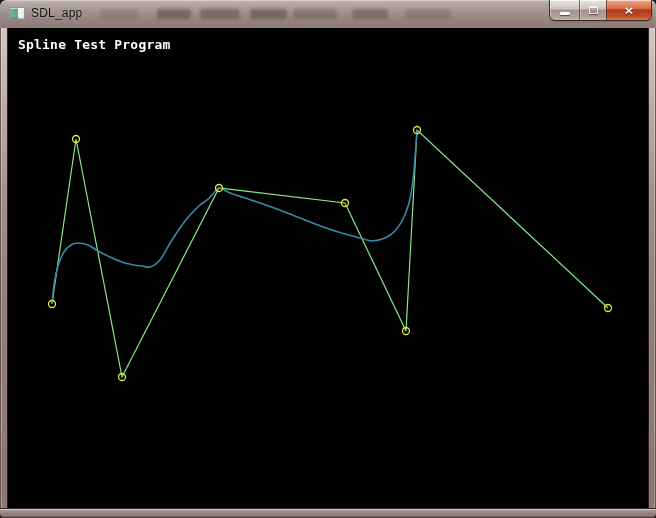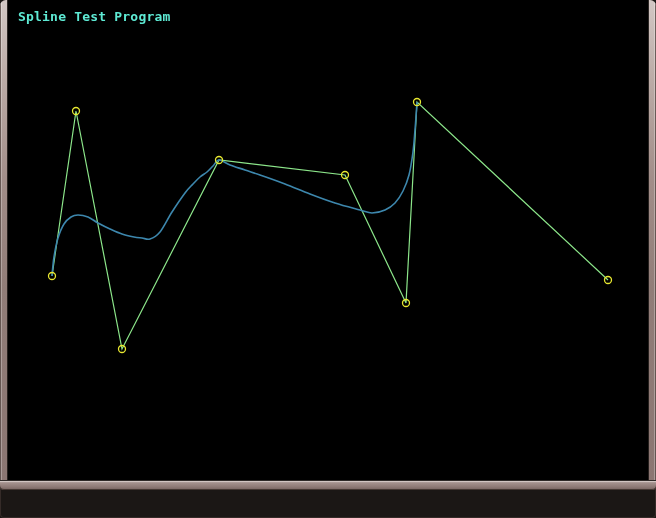--- a/index.html
+++ b/index.html
@@ -87,26 +87,51 @@
     background:linear-gradient(180deg,#c6b9b6 0%,#a08d89 35%,#8d7975 70%,#73615d 100%);
     box-shadow:inset 0 1px 0 rgba(28,23,21,.9), inset 0 2px 0 rgba(236,228,225,.5), inset 0 -1px 0 rgba(62,50,46,.9);
     border-radius:0 0 4px 4px;
   }
 </style>
 </head>
 <body>
 
 <div class="window">
 
+  <div class="titlebar">
+    <div class="ghosts">
+        <div class="ghost" style="left: 100px; width: 38px; opacity: 0.13;"></div>
+        <div class="ghost" style="left: 157px; width: 34px; opacity: 0.35;"></div>
+        <div class="ghost" style="left: 200px; width: 40px; opacity: 0.32;"></div>
+        <div class="ghost" style="left: 250px; width: 37px; opacity: 0.35;"></div>
+        <div class="ghost" style="left: 293px; width: 44px; opacity: 0.22;"></div>
+        <div class="ghost" style="left: 352px; width: 36px; opacity: 0.28;"></div>
+        <div class="ghost" style="left: 405px; width: 46px; opacity: 0.18;"></div>
+      </div>
+    <div class="app-icon"></div>
+    <span class="title-text">SDL_app</span>
+
+    <div class="caption-buttons">
+      <button class="cap-btn btn-min">
+        <span class="min-bar"></span>
+      </button>
+      <button class="cap-btn btn-max">
+        <span class="max-box"></span>
+      </button>
+      <button class="cap-btn btn-close">
+        <span class="close-x">×</span>
+      </button>
+    </div>
+  </div>
 
   <div class="win-body">
     <div class="side-border left"></div>
 
     <div class="canvas">
-      <span class="heading" style="color: #5eead4;">Spline Test Program</span>
+      <span class="heading" style="color: #ffffff;">Spline Test Program</span>
       <svg width="640" height="480" viewBox="0 0 640 480">
           <polyline points="44,276 68,111 114,349 211,160 337,175 398,303 409,102 600,280" fill="none" stroke="#8ce68a" stroke-width="1.2"></polyline>
           <path d="M44,276C44.3,272.8 45.0,263.3 46,257C47.0,250.7 48.3,243.5 50,238C51.7,232.5 53.8,227.5 56,224C58.2,220.5 60.7,218.5 63,217C65.3,215.5 67.2,215.0 70,215C72.8,215.0 76.7,215.7 80,217C83.3,218.3 86.3,221.0 90,223C93.7,225.0 98.0,227.2 102,229C106.0,230.8 110.0,232.7 114,234C118.0,235.3 122.7,236.3 126,237C129.3,237.7 131.3,237.7 134,238C136.7,238.3 139.0,240.0 142,239C145.0,238.0 148.3,236.5 152,232C155.7,227.5 159.8,218.5 164,212C168.2,205.5 173.5,197.7 177,193C180.5,188.3 182.5,186.7 185,184C187.5,181.3 189.7,179.0 192,177C194.3,175.0 196.8,173.8 199,172C201.2,170.2 203.0,168.0 205,166C207.0,164.0 208.2,160.2 211,160C213.8,159.8 217.7,163.3 222,165C226.3,166.7 232.0,168.3 237,170C242.0,171.7 245.3,172.7 252,175C258.7,177.3 268.7,180.8 277,184C285.3,187.2 293.7,190.8 302,194C310.3,197.2 318.7,200.3 327,203C335.3,205.7 345.8,208.3 352,210C358.2,211.7 359.8,213.0 364,213C368.2,213.0 373.2,211.7 377,210C380.8,208.3 384.0,206.2 387,203C390.0,199.8 392.7,195.7 395,191C397.3,186.3 399.3,181.5 401,175C402.7,168.5 404.0,159.5 405,152C406.0,144.5 406.3,138.3 407,130C407.7,121.7 408.7,106.7 409,102" fill="none" stroke="#3d87ad" stroke-width="1.6"></path>
           <circle cx="44" cy="276" r="3.5" fill="none" stroke="#e8e830" stroke-width="1.3"></circle>
           <circle cx="68" cy="111" r="3.5" fill="none" stroke="#e8e830" stroke-width="1.3"></circle>
           <circle cx="114" cy="349" r="3.5" fill="none" stroke="#e8e830" stroke-width="1.3"></circle>
           <circle cx="211" cy="160" r="3.5" fill="none" stroke="#e8e830" stroke-width="1.3"></circle>
           <circle cx="337" cy="175" r="3.5" fill="none" stroke="#e8e830" stroke-width="1.3"></circle>
           <circle cx="398" cy="303" r="3.5" fill="none" stroke="#e8e830" stroke-width="1.3"></circle>
           <circle cx="409" cy="102" r="3.5" fill="none" stroke="#e8e830" stroke-width="1.3"></circle>

